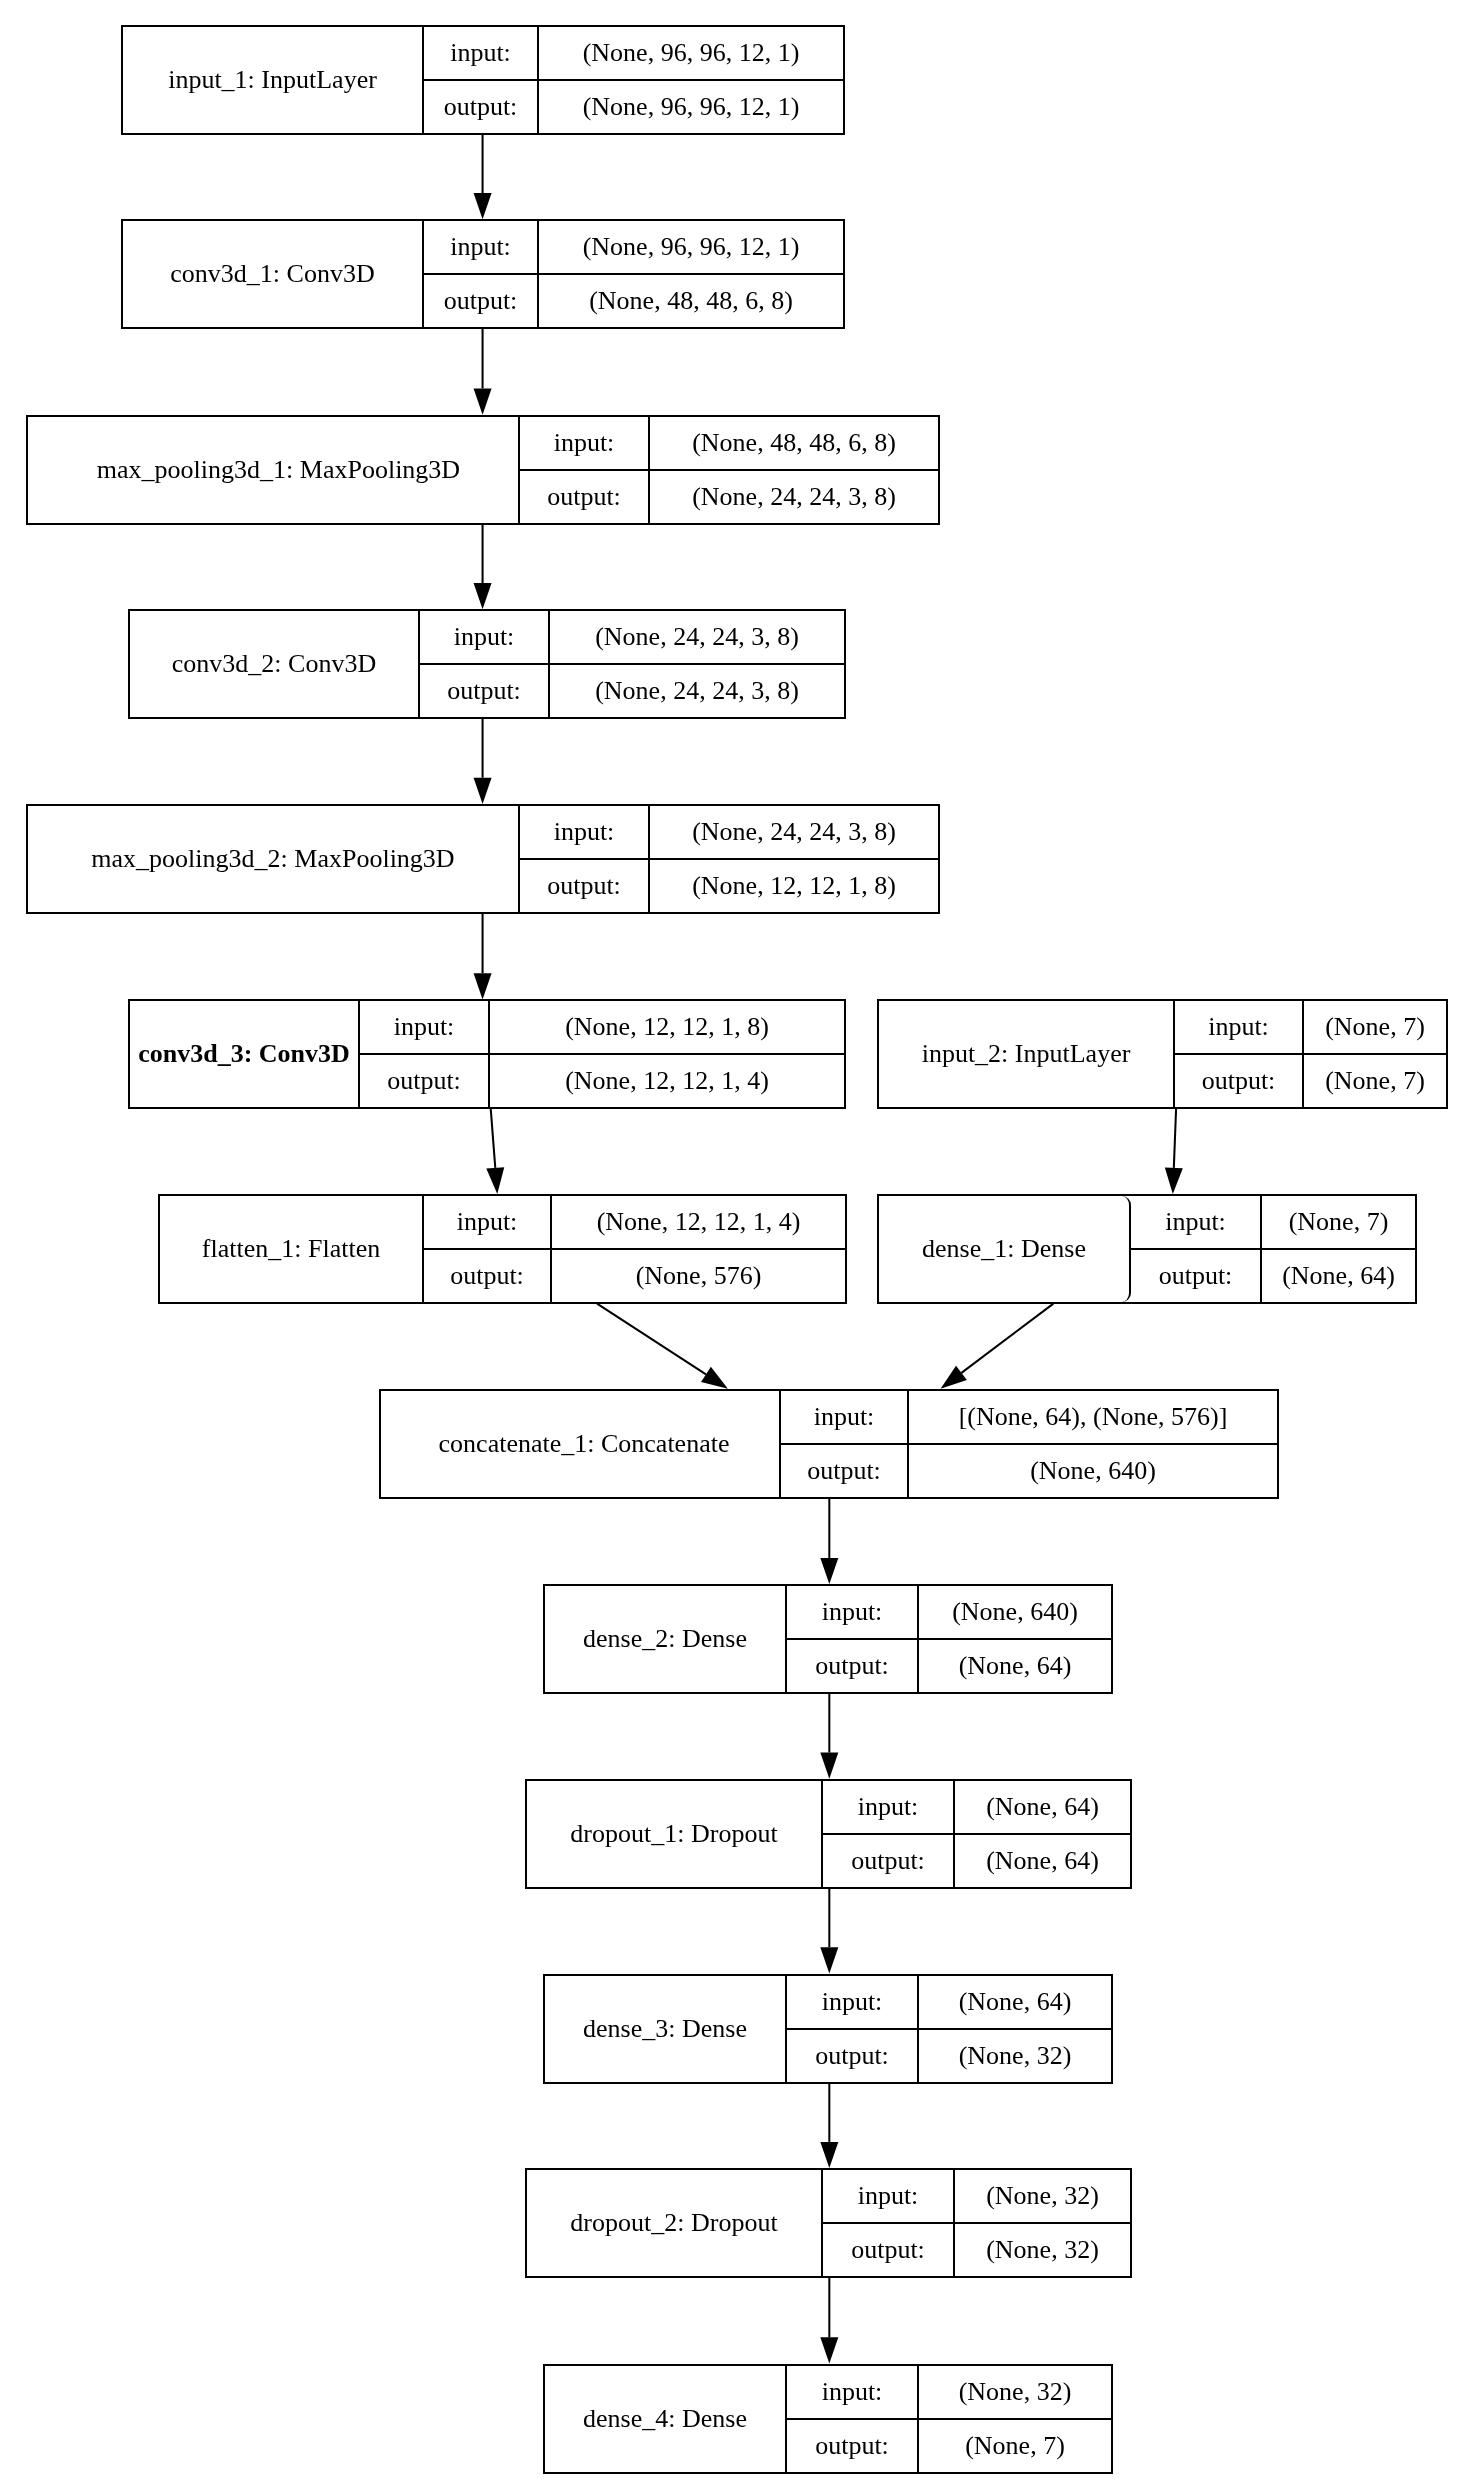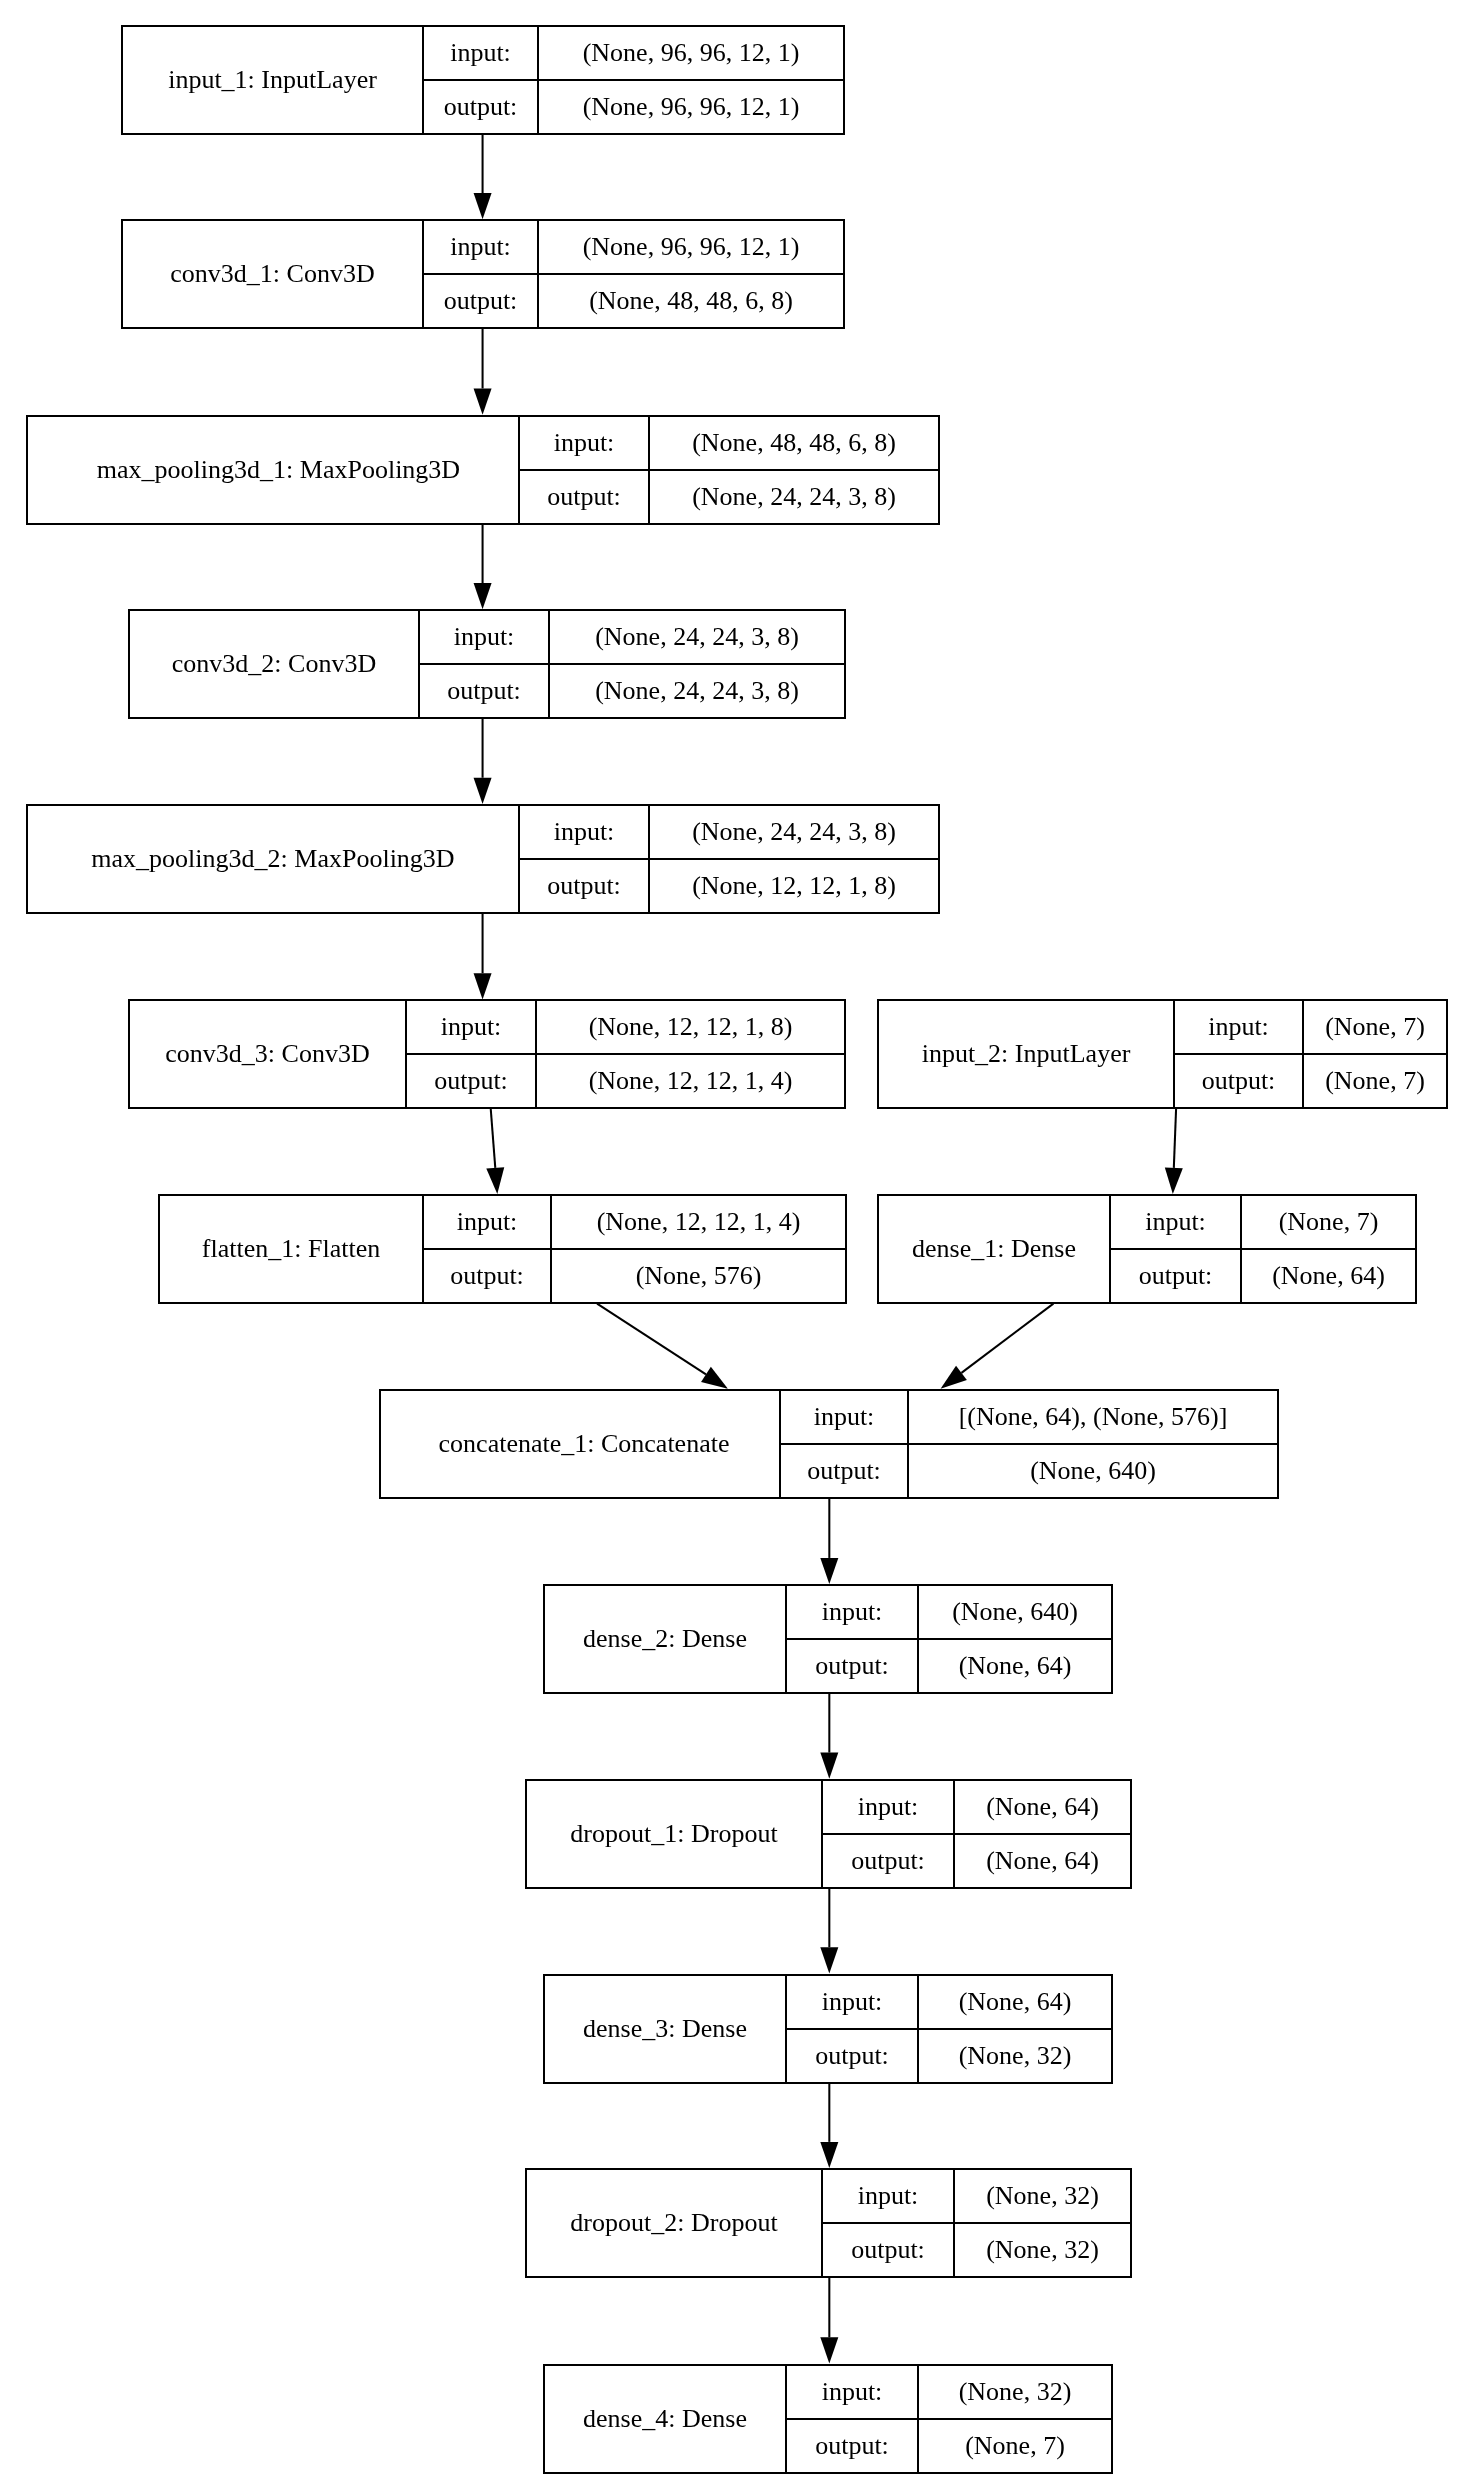--- a/index.html
+++ b/index.html
@@ -163,21 +163,21 @@
         <div class="cell io-label" style="width: 130px;">input:</div>
         <div class="cell io-value">(None, 24, 24, 3, 8)</div>
       </div>
       <div class="io-row">
         <div class="cell io-label" style="width: 130px;">output:</div>
         <div class="cell io-value">(None, 12, 12, 1, 8)</div>
       </div>
     </div>
   </div>
     <div class="node" style="left: 128px; top: 999px; width: 718px; height: 110px;">
-    <div class="cell name-cell" style="width: 277px;">conv3d_3: Conv3D</div>
+    <div class="cell name-cell" style="width: 230px; font-weight: bold;">conv3d_3: Conv3D</div>
     <div class="io-block">
       <div class="io-row">
         <div class="cell io-label" style="width: 130px;">input:</div>
         <div class="cell io-value">(None, 12, 12, 1, 8)</div>
       </div>
       <div class="io-row">
         <div class="cell io-label" style="width: 130px;">output:</div>
         <div class="cell io-value">(None, 12, 12, 1, 4)</div>
       </div>
     </div>
@@ -202,21 +202,21 @@
         <div class="cell io-label" style="width: 128px;">input:</div>
         <div class="cell io-value">(None, 12, 12, 1, 4)</div>
       </div>
       <div class="io-row">
         <div class="cell io-label" style="width: 128px;">output:</div>
         <div class="cell io-value">(None, 576)</div>
       </div>
     </div>
   </div>
     <div class="node" style="left: 877px; top: 1194px; width: 540px; height: 110px;">
-    <div class="cell name-cell" style="width: 232px;">dense_1: Dense</div>
+    <div class="cell name-cell" style="width: 252px; border-radius: 9px;">dense_1: Dense</div>
     <div class="io-block">
       <div class="io-row">
         <div class="cell io-label" style="width: 131px;">input:</div>
         <div class="cell io-value">(None, 7)</div>
       </div>
       <div class="io-row">
         <div class="cell io-label" style="width: 131px;">output:</div>
         <div class="cell io-value">(None, 64)</div>
       </div>
     </div>

